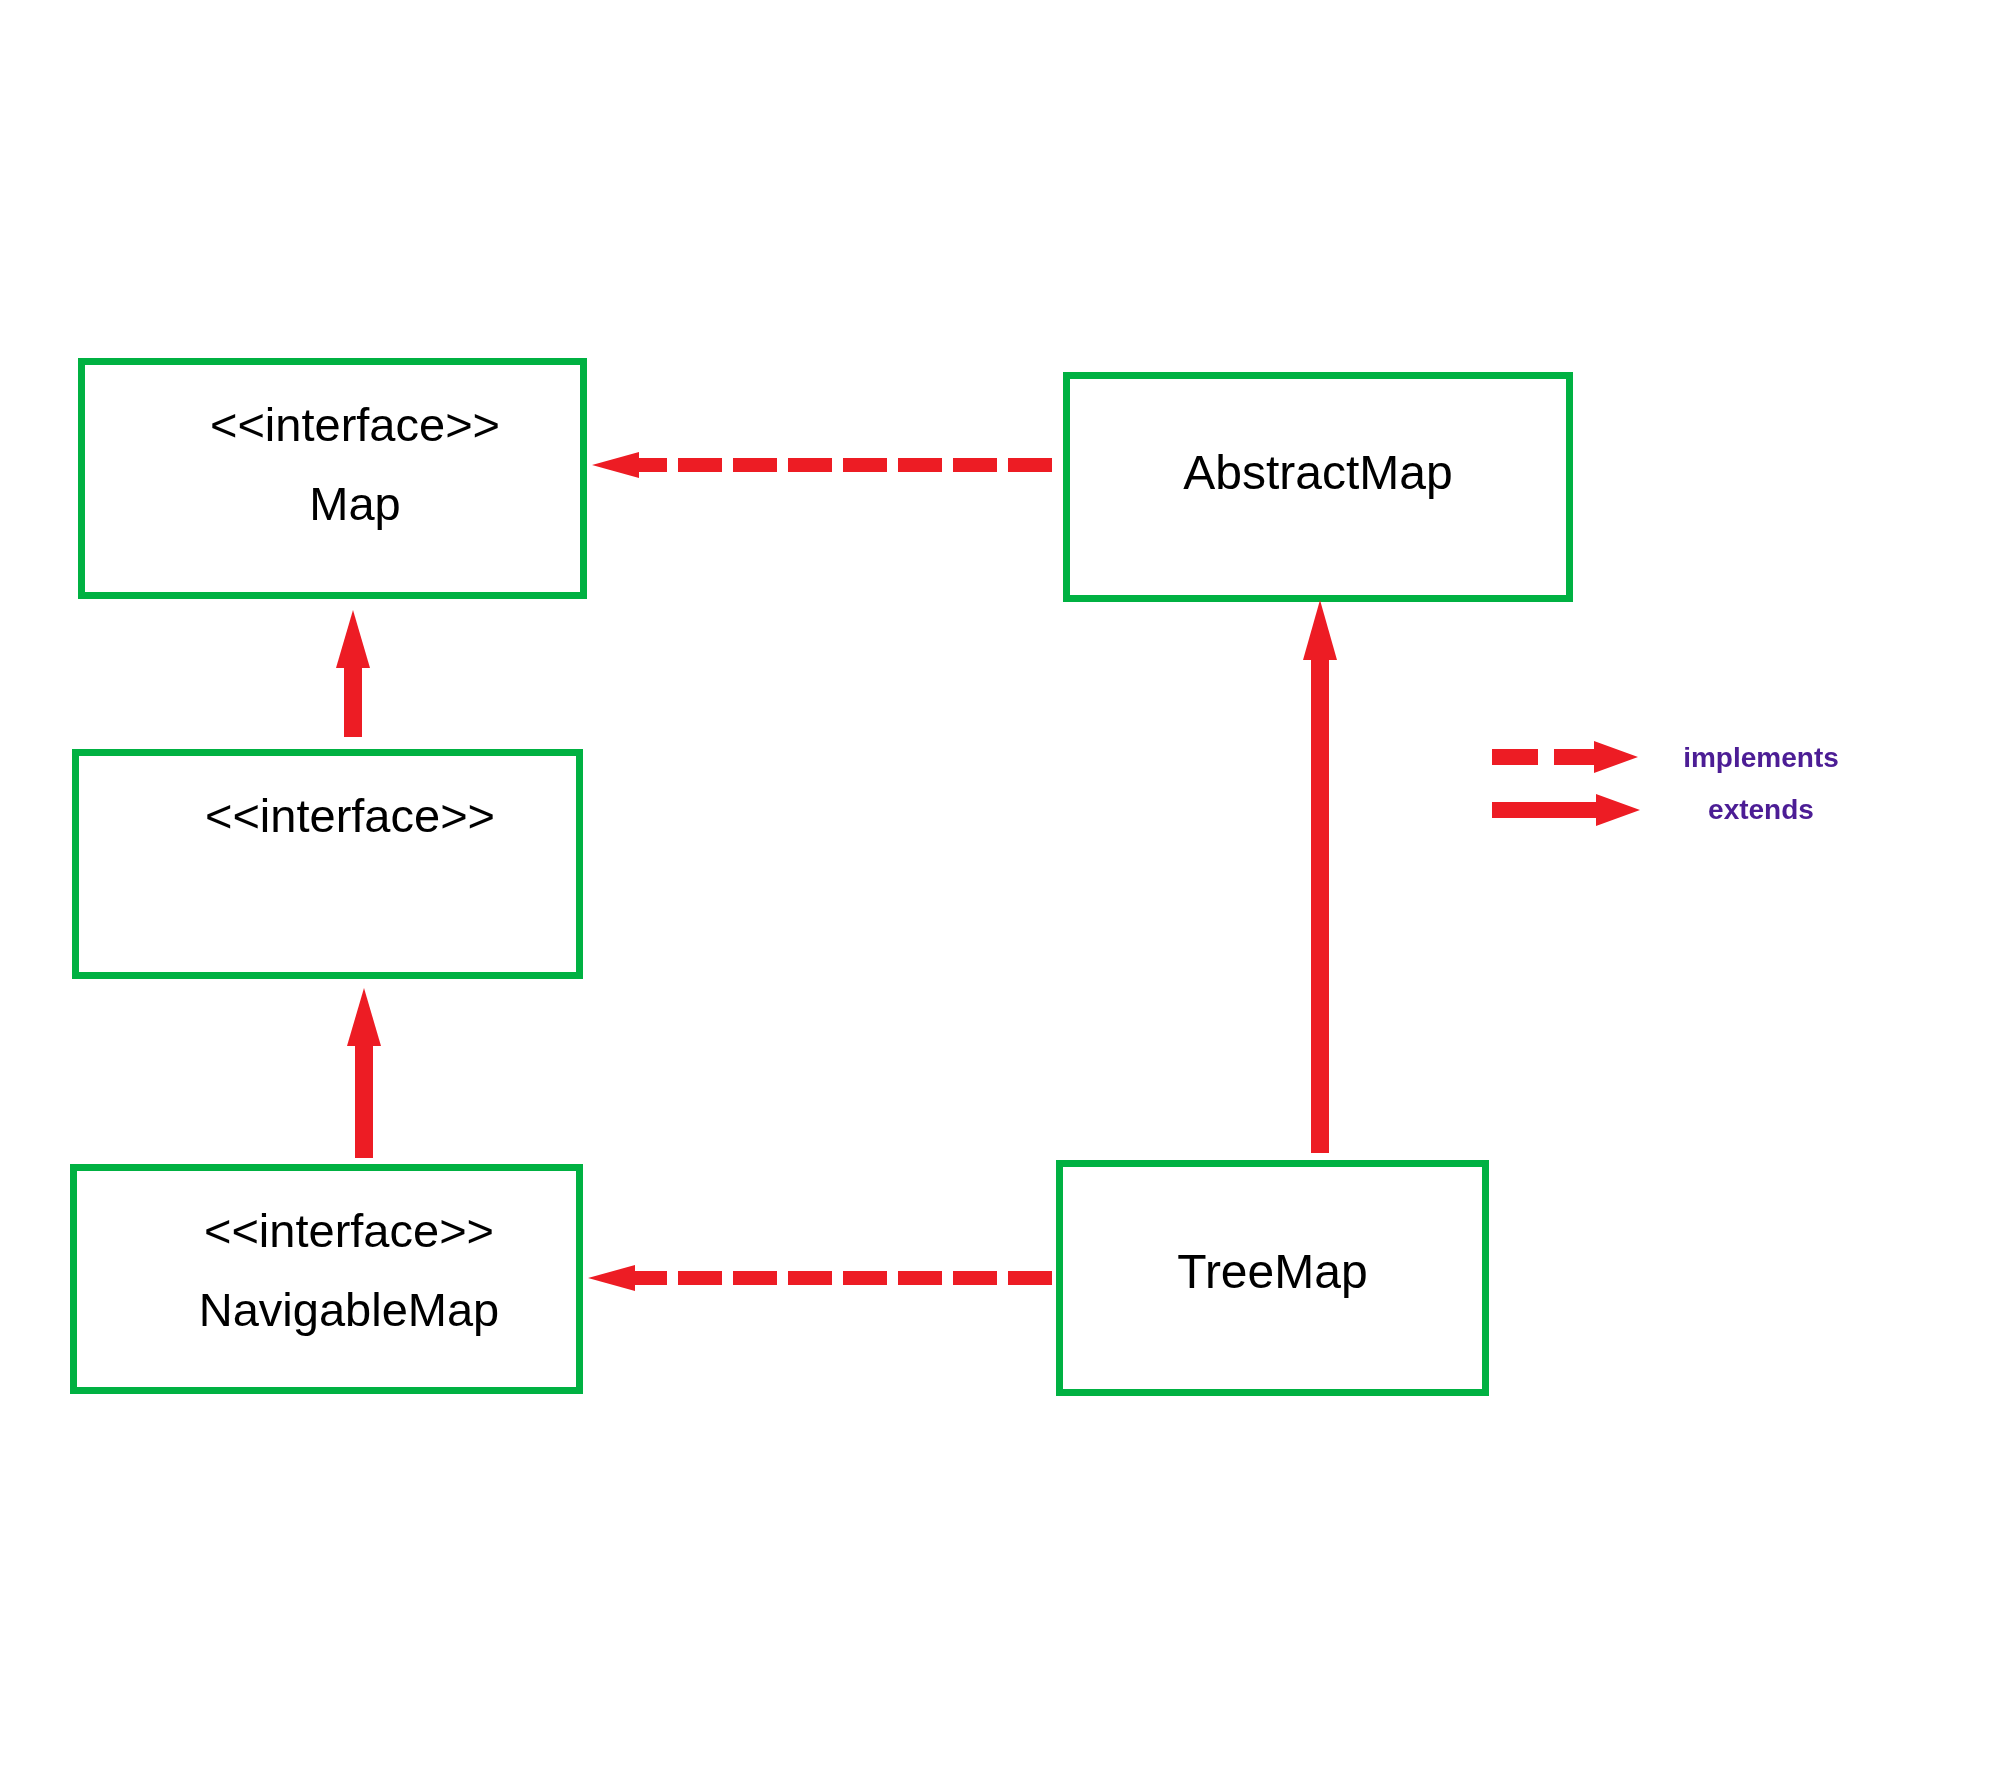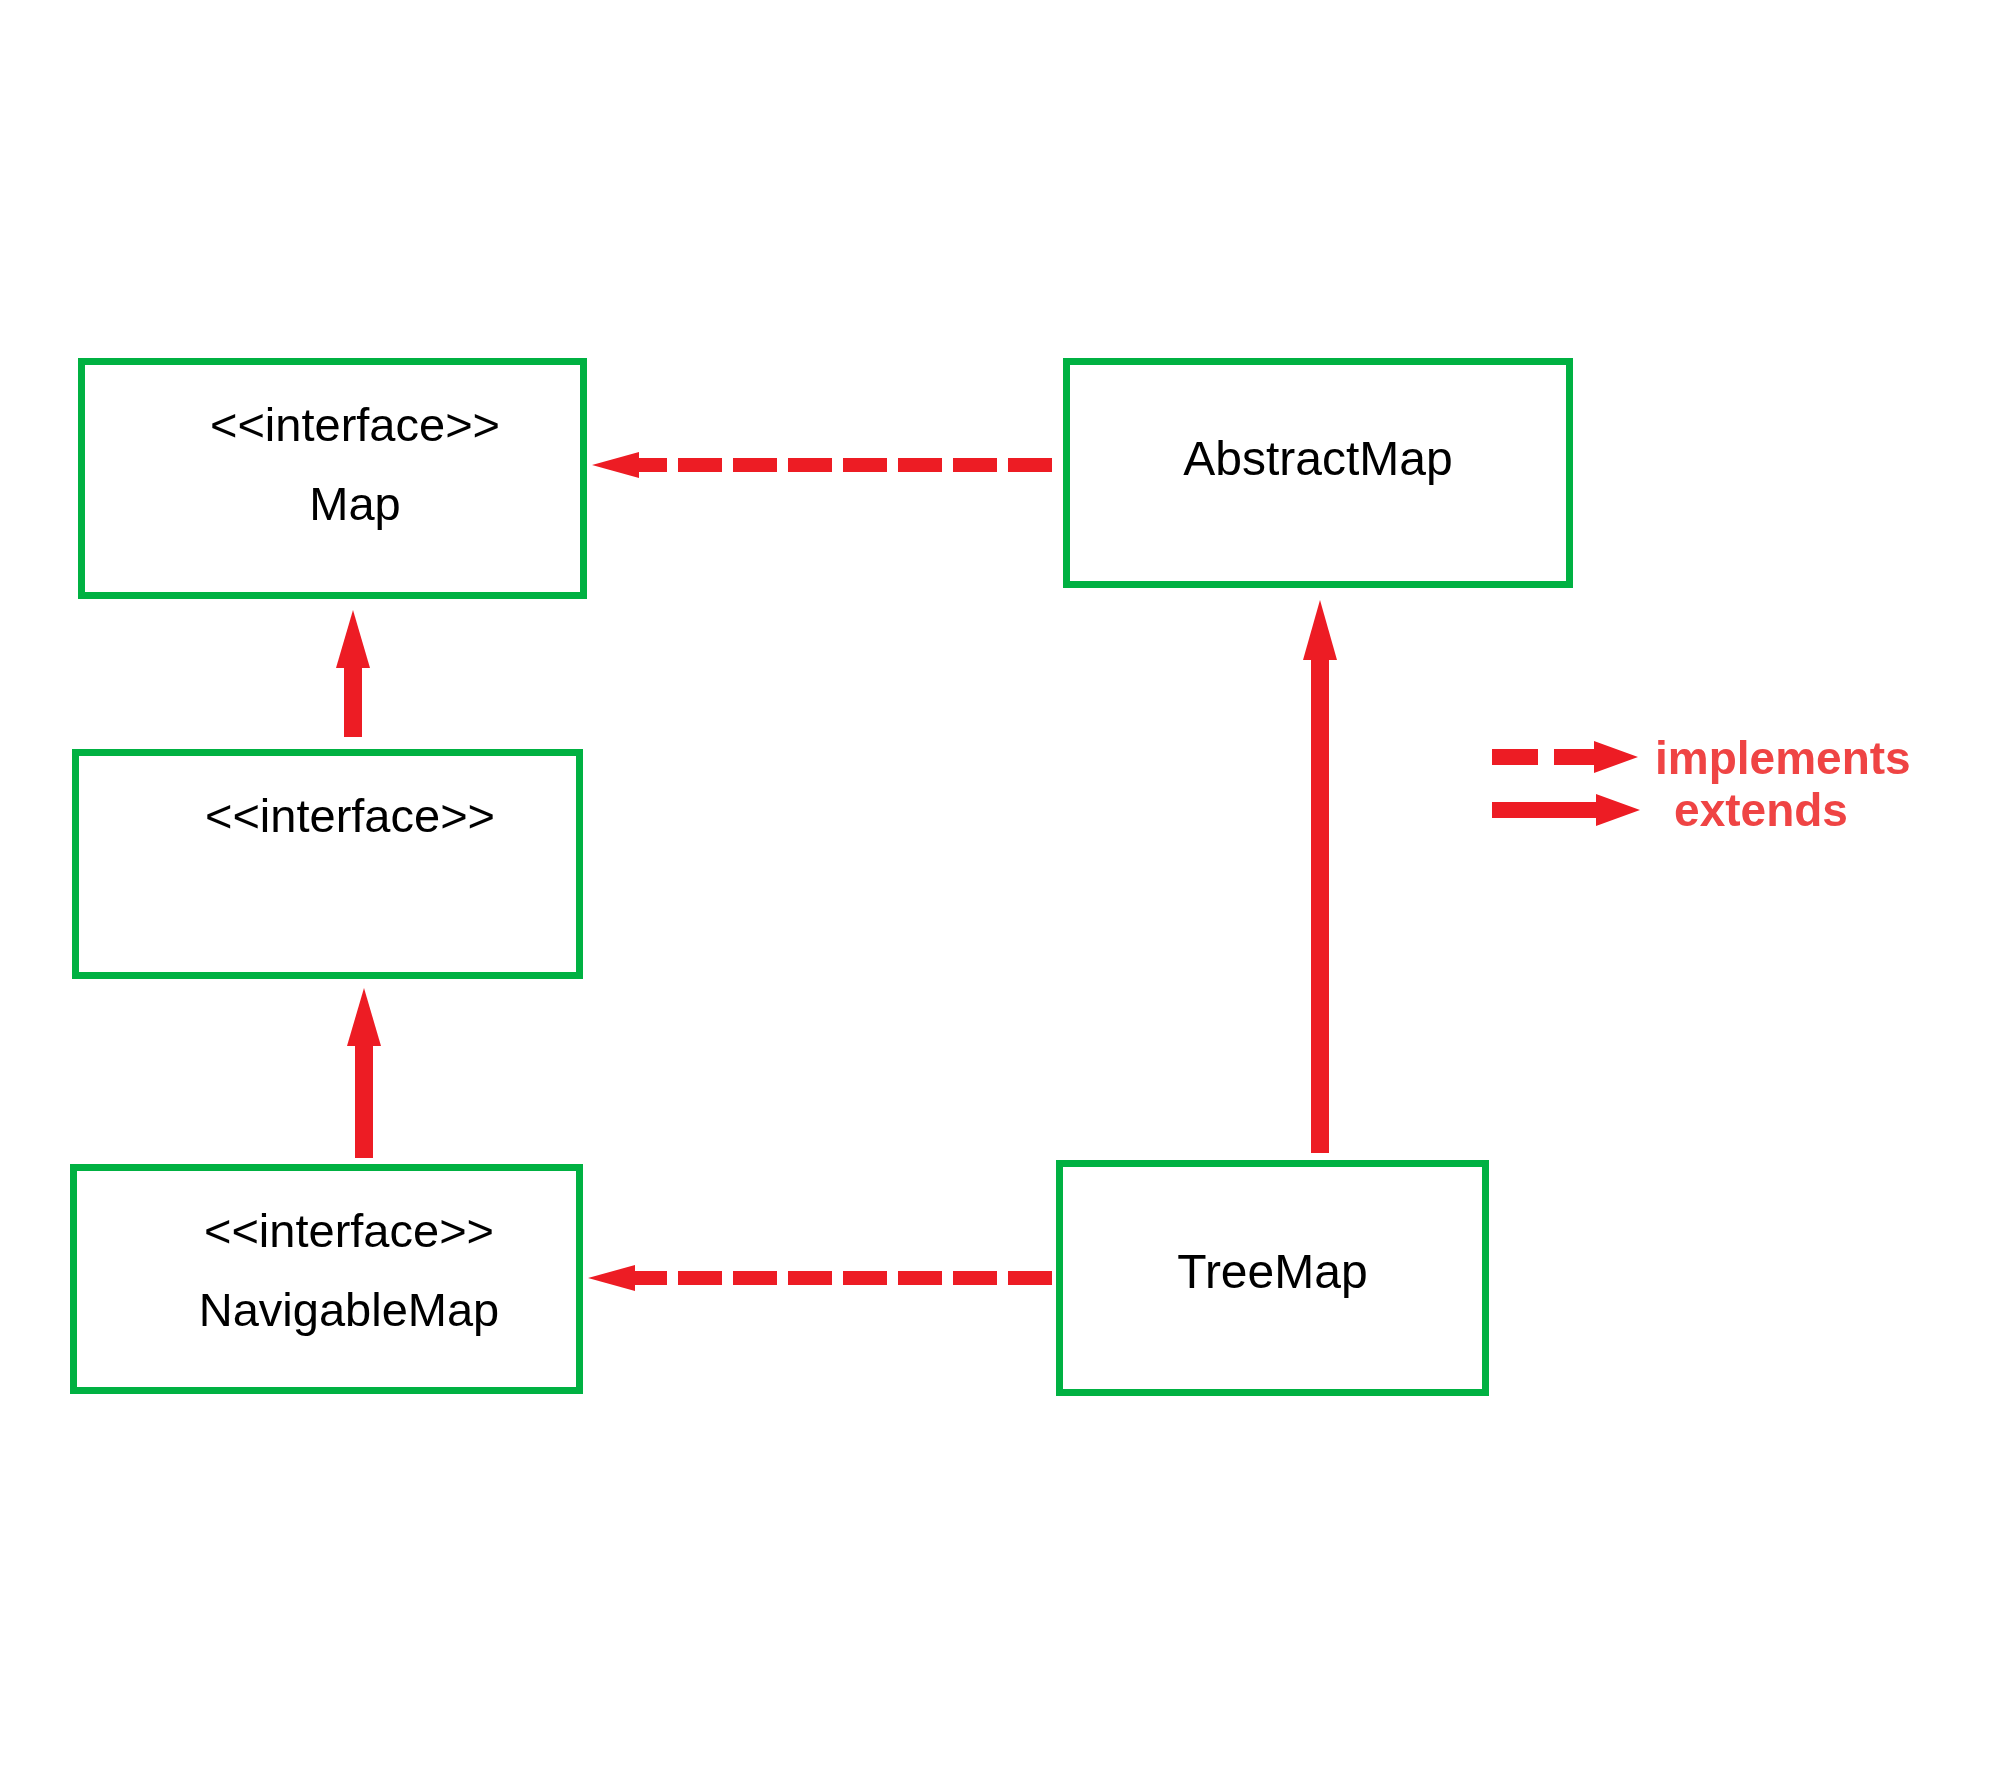--- a/index.html
+++ b/index.html
@@ -32,21 +32,21 @@
   }
   .node.cls {
     display: flex;
     align-items: center;
     justify-content: center;
     font-size: 48px;
   }
   .node .line { display: block; padding-left: 45px; }
 
   #node-map          { left: 78px;   top: 358px;  width: 509px; height: 241px; }
-  #node-abstractmap  { left: 1063px; top: 358px;  width: 510px; height: 230px; padding-bottom: 30px; }
+  #node-abstractmap  { left: 1063px; top: 372px;  width: 510px; height: 230px; padding-bottom: 30px; }
   #node-sortedmap    { left: 72px;   top: 749px;  width: 511px; height: 230px; }
   #node-navigablemap { left: 70px;   top: 1164px; width: 513px; height: 230px; }
   #node-treemap      { left: 1056px; top: 1160px; width: 433px; height: 236px; padding-bottom: 14px; text-align: center; }
 
   
   .arrow-up {
     position: absolute;
     width: 34px;
   }
   .arrow-up .head {
@@ -113,23 +113,23 @@
     background: repeating-linear-gradient(to right, #ed1c24 0 46px, transparent 46px 62px);
   }
   #legend-extends-arrow { left: 1492px; top: 794px; width: 148px; }
   #legend-extends-arrow .shaft { width: 104px; }
 
   .legend-label {
     position: absolute;
     left: 1655px;
     width: 212px;
     text-align: center;
-    font-size: 46px;
+    font-size: 28px;
     font-weight: bold;
-    color: #ef4444;
+    color: #4c1d95;
     line-height: 36px;
   }
   #legend-implements-label { top: 740px; }
   #legend-extends-label    { top: 780px; margin-top: 12px; }
 </style>
 </head>
 <body>
 
 <div id="canvas">
 

